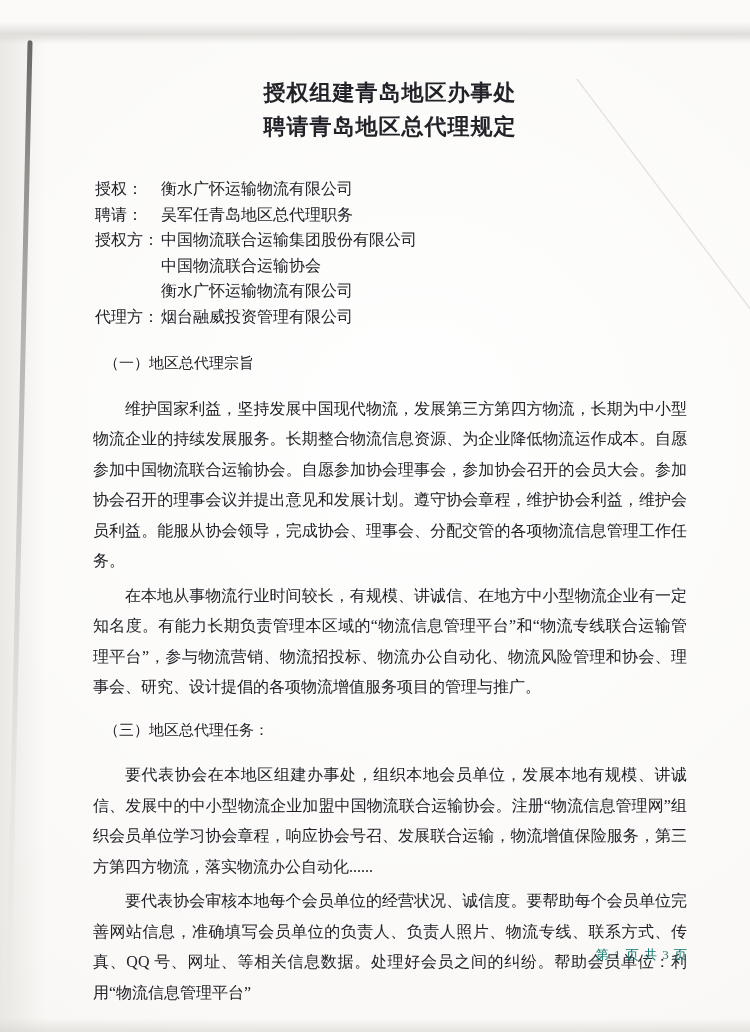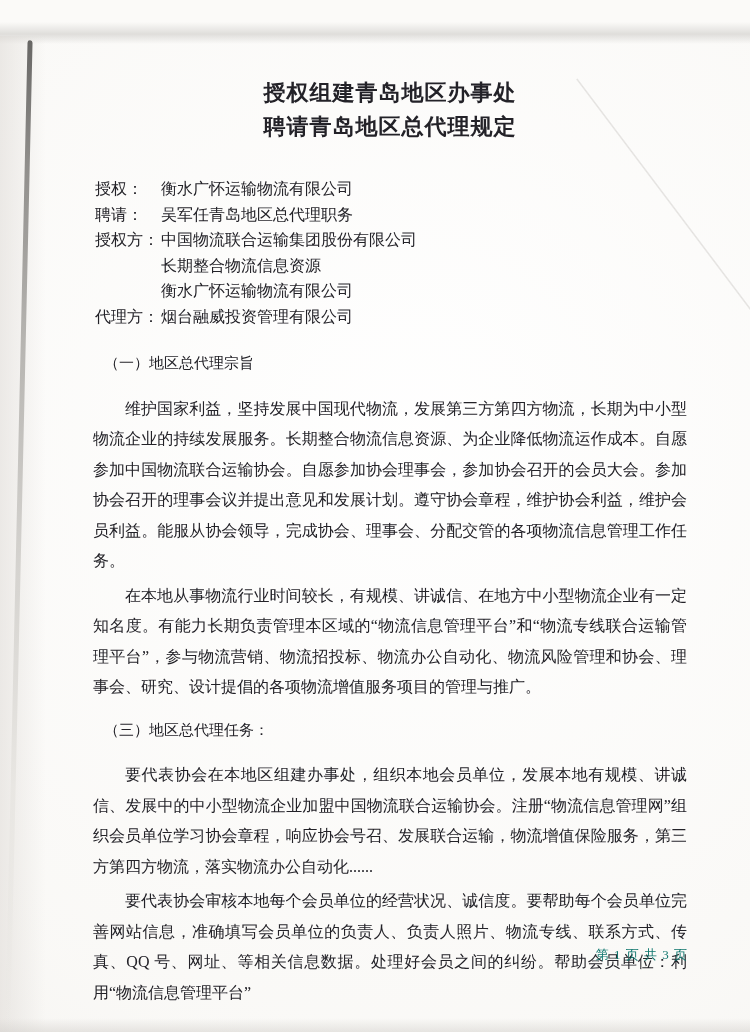--- a/index.html
+++ b/index.html
@@ -164,21 +164,21 @@
       <div class="meta-row">
         <span class="meta-label">聘请：</span>
         <span class="meta-value">吴军任青岛地区总代理职务</span>
       </div>
       <div class="meta-row">
         <span class="meta-label">授权方：</span>
         <span class="meta-value">中国物流联合运输集团股份有限公司</span>
       </div>
       <div class="meta-row">
         <span class="meta-label"></span>
-        <span class="meta-value">长期整合物流信息资源</span>
+        <span class="meta-value">中国物流联合运输协会</span>
       </div>
       <div class="meta-row">
         <span class="meta-label"></span>
         <span class="meta-value">衡水广怀运输物流有限公司</span>
       </div>
       <div class="meta-row">
         <span class="meta-label">代理方：</span>
         <span class="meta-value">烟台融威投资管理有限公司</span>
       </div>
     </div>

